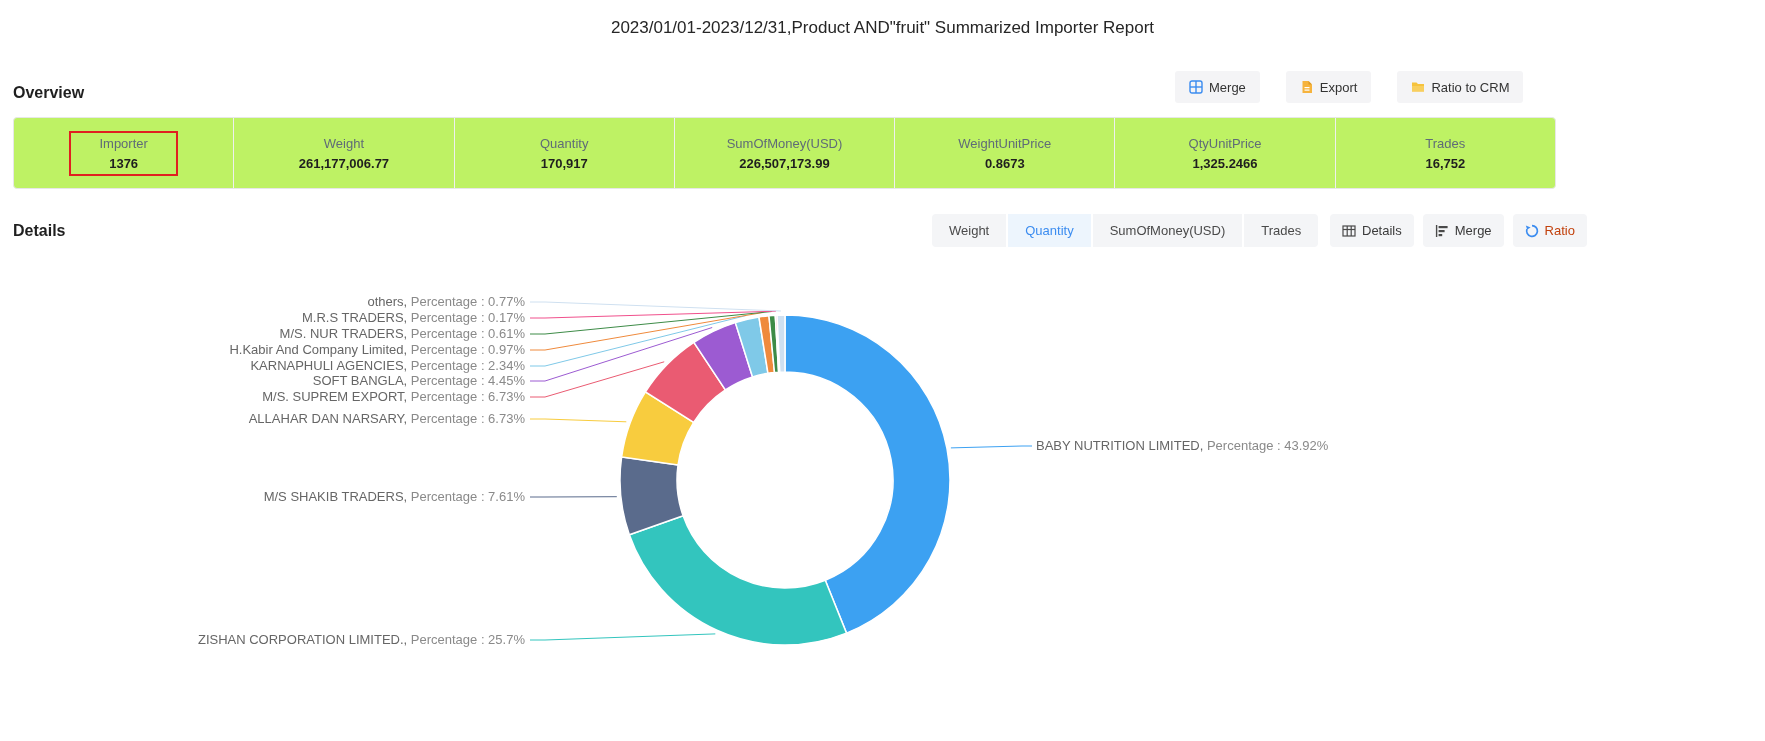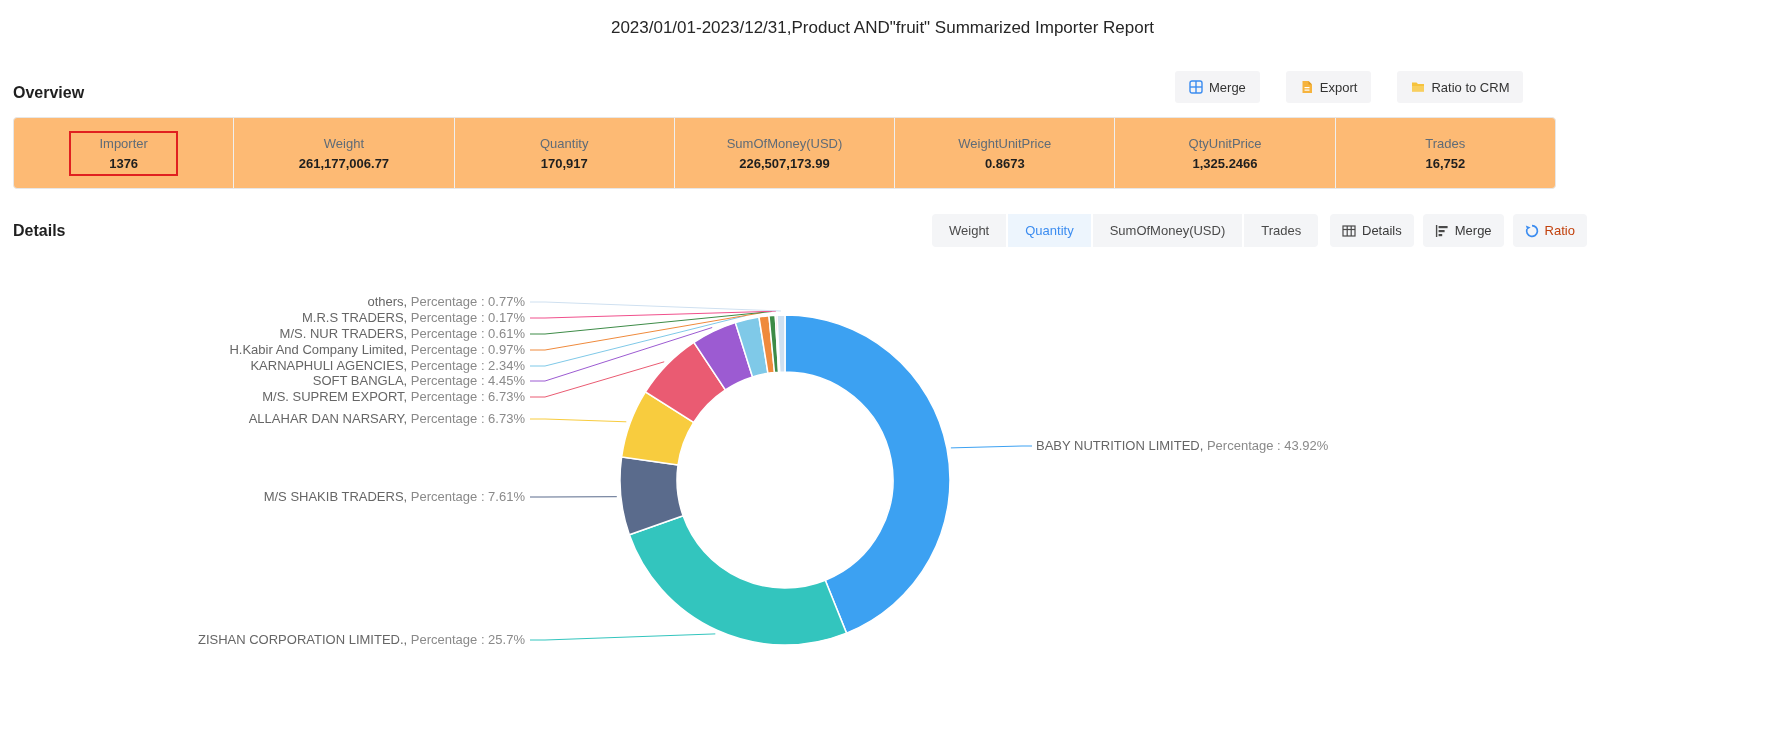--- a/index.html
+++ b/index.html
@@ -14,21 +14,21 @@
   #overview-heading { top: 84px; left: 13px; }
   #details-heading  { top: 222px; left: 13px; }
 
   .actions { position: absolute; top: 71px; left: 1175px; display: flex; gap: 26px; justify-content: space-between; }
   .action-btn { display: flex; align-items: center; gap: 6px; height: 32px; padding: 0 14px;
                 background: #f4f4f6; border: none; border-radius: 3px; font-size: 13px;
                 color: #333; font-family: inherit; cursor: pointer; white-space: nowrap; }
   .btn-icon { display: inline-flex; align-items: center; }
 
   .stats { position: absolute; top: 117px; left: 13px; width: 1543px; height: 72px;
-           border: 1px solid #e7e7e7; border-radius: 4px; display: flex; background: #fdba74; }
+           border: 1px solid #e7e7e7; border-radius: 4px; display: flex; background: #bef264; }
   .stat-cell { flex: 1; display: flex; align-items: center; justify-content: center;
                border-right: 1px solid #efefef; cursor: pointer; }
   .stat-cell:last-child { border-right: none; }
   .stat-inner { text-align: center; padding: 5px 18px; }
   .stat-inner.highlighted { border: 2px solid #e02020; padding: 3px 28px; }
   .stat-label { font-size: 13px; color: #5f6b77; margin-bottom: 5px; }
   .stat-value { font-size: 13px; font-weight: 700; color: #1f1f1f; }
 
   .metric-tabs { position: absolute; top: 214px; left: 932px; display: flex; gap: 2px; }
   .tab-btn { height: 33px; padding: 0 17px; display: flex; align-items: center;

